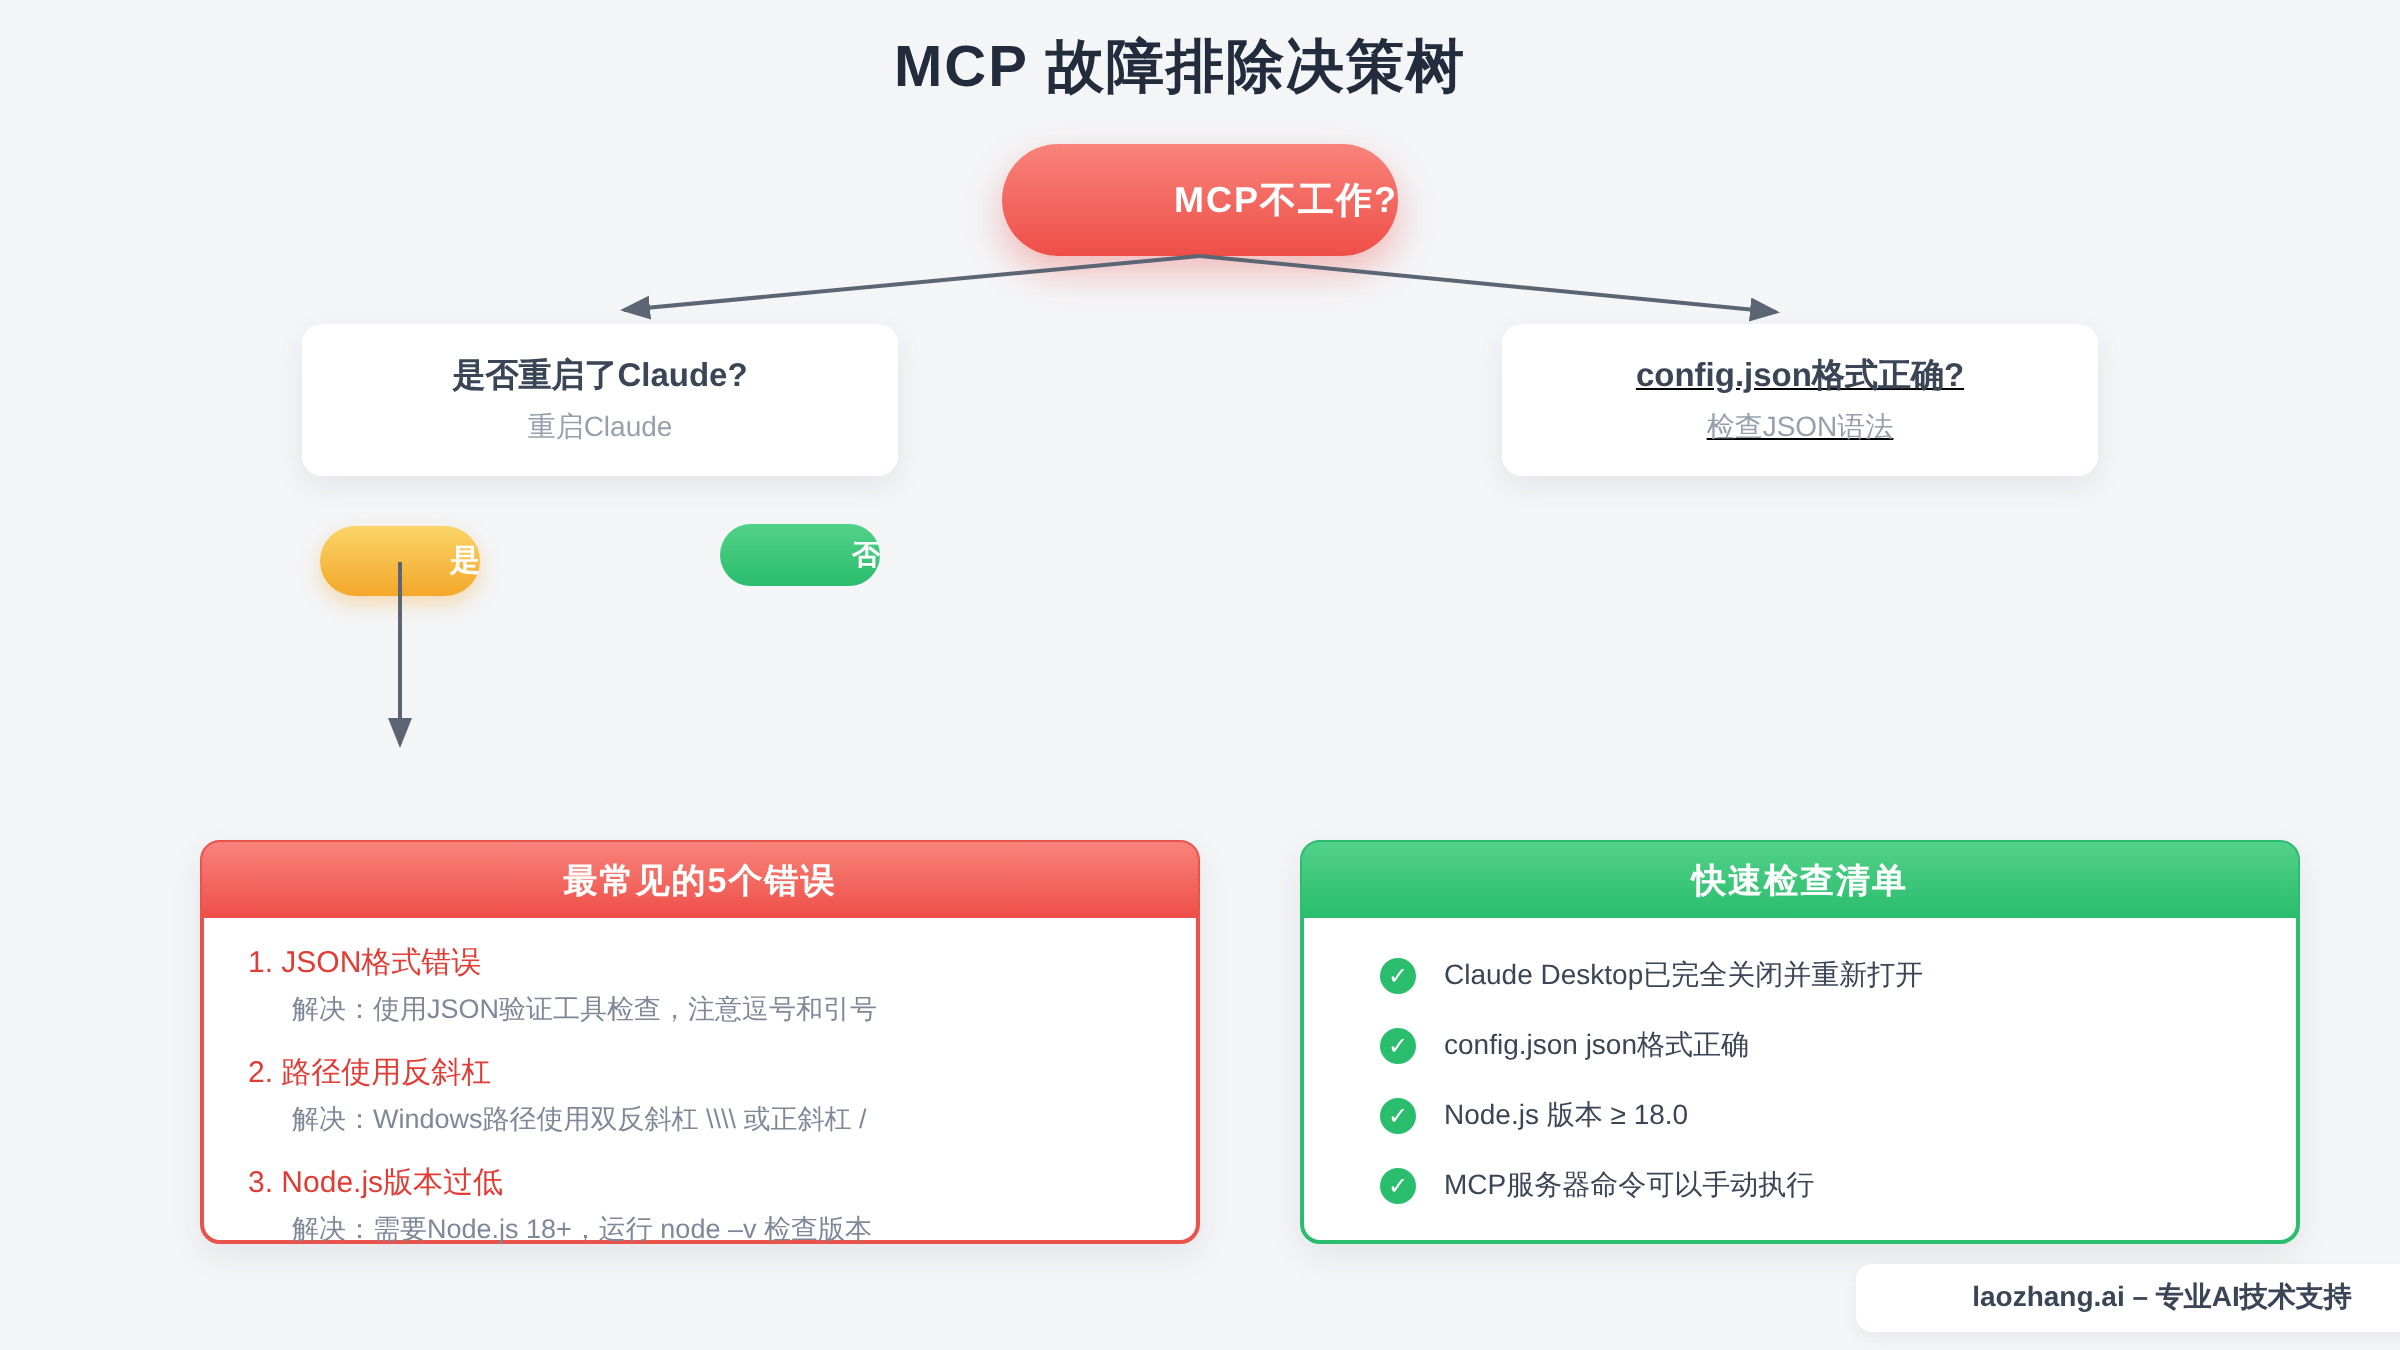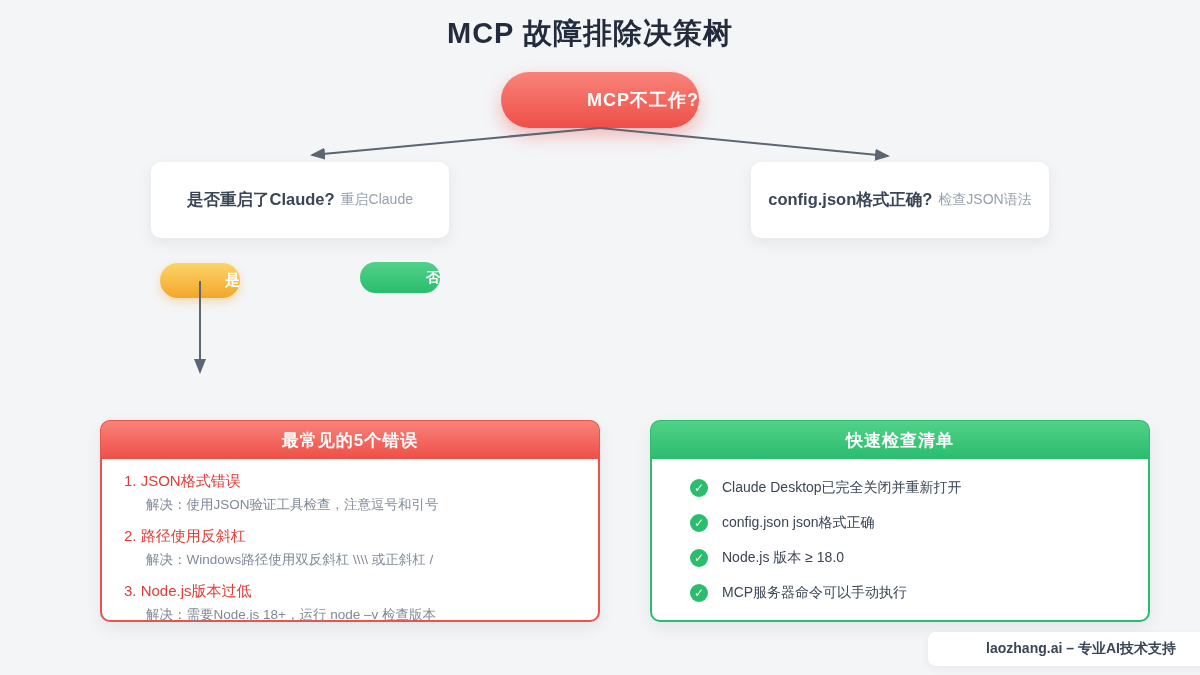--- a/index.html
+++ b/index.html
@@ -36,25 +36,25 @@
   }
   .no-pill {
     left: 360px; top: 262px; width: 80px; height: 31px; border-radius: 16px;
     background: linear-gradient(180deg, var(--greenLight, #55d38c), var(--green, #2dbd6e));
     font-size: 14px; z-index: 1;
   }
 
   .qcard {
     position: absolute; width: 298px; height: 76px; background: #fff;
     border-radius: 10px; box-shadow: 0 5px 14px rgba(40, 50, 70, 0.08);
-    display: flex; flex-direction: row; align-items: center; justify-content: center;
+    display: flex; flex-direction: column; align-items: center; justify-content: center;
     gap: 6px; z-index: 2;
   }
   .qcard-left  { left: 151px; top: 162px; }
-  .qcard-right { left: 751px; top: 162px; }
+  .qcard-right { left: 751px; top: 162px; text-decoration: underline; }
   .qcard .q { font-size: 16.5px; font-weight: 700; color: var(--bodyText, #2d3748); }
   .qcard .hint { font-size: 14px; color: var(--gray, #96a0ad); }
 
   .solution-box {
     position: absolute; left: 320px; top: 290px; width: 160px; height: 61px;
     background: var(--mint, #d9f7e6); border: 2px solid var(--green, #2abd6e);
     border-radius: 12px; z-index: 2; text-align: center; padding-top: 8px;
   }
   .solution-box .s-title { font-size: 15px; font-weight: 700; color: var(--greenDark, #0e7b44); }
   .solution-box .s-sub { font-size: 12.5px; color: var(--greenMid, #33a064); margin-top: 4px; }

